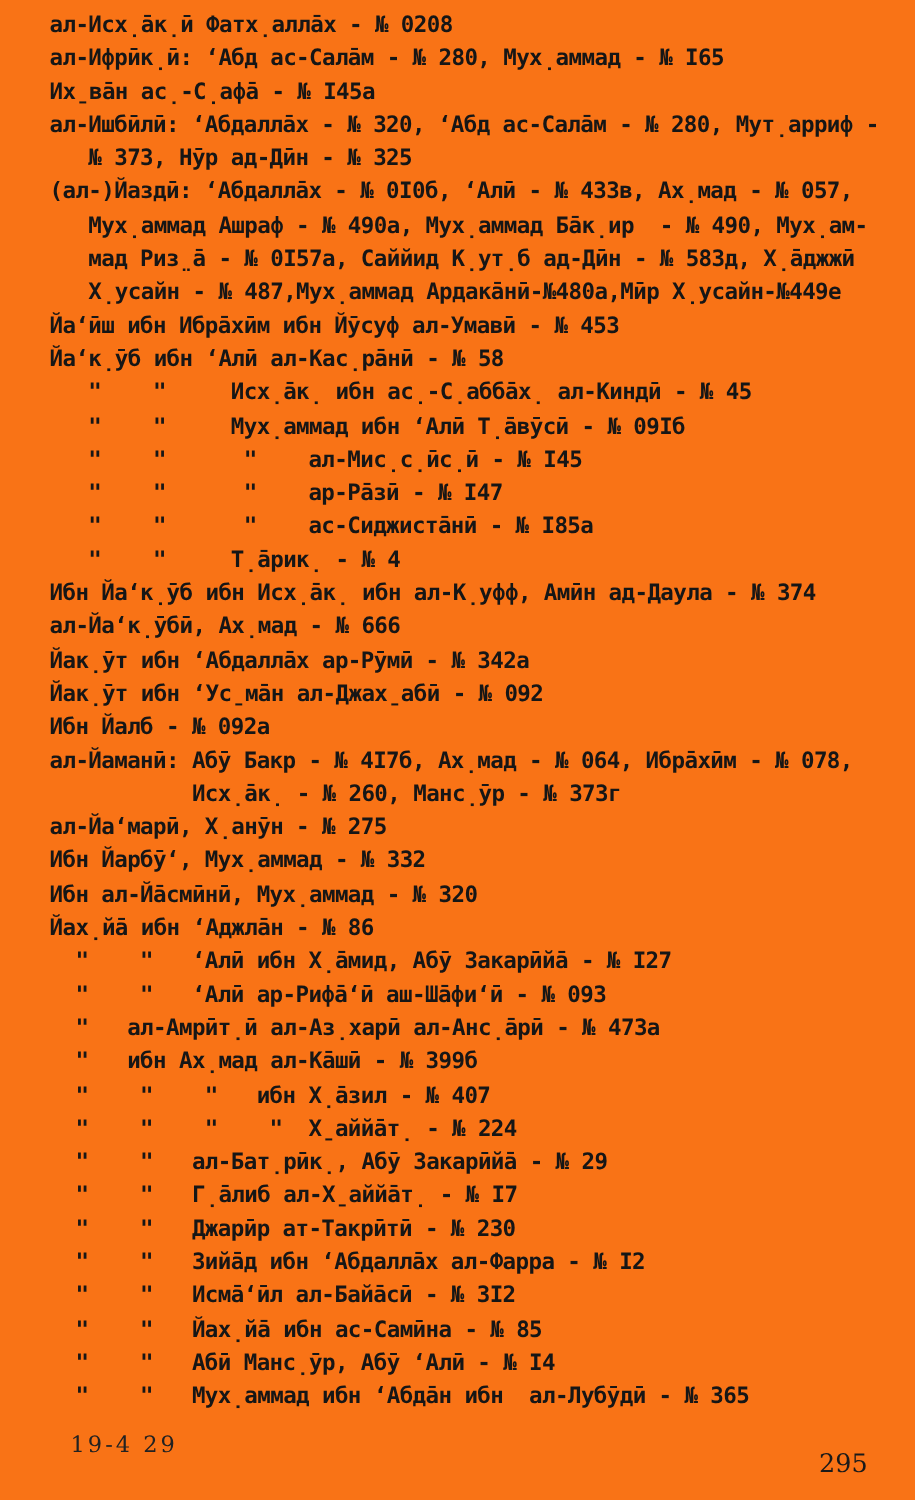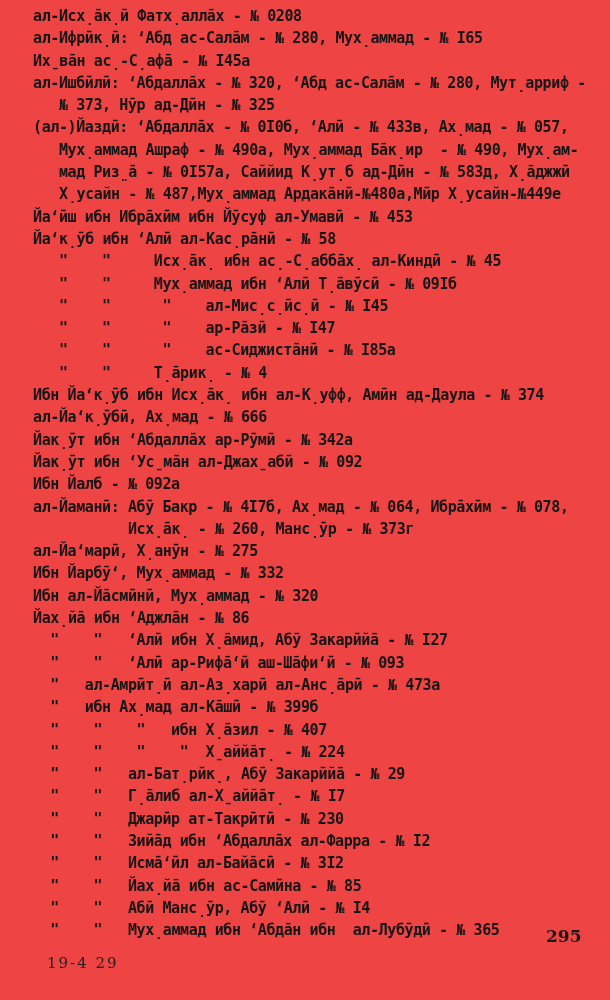--- a/index.html
+++ b/index.html
@@ -5,21 +5,21 @@
   html, body {
     margin: 0;
     padding: 0;
     background: #e8e8e6;
   }
   .page {
     position: relative;
     width: 610px;
     height: 1000px;
     margin: 0 auto;
-    background: #ef4444;
+    background: #f97316;
     overflow: hidden;
   }
   .text-block {
     position: absolute;
     top: 5px;
     left: 33px;
     right: 0;
     font-family: "DejaVu Sans Mono", "Liberation Mono", monospace;
     font-size: 15px;
     font-weight: bold;
@@ -37,24 +37,24 @@
     top: 954px;
     font-family: "DejaVu Serif", "Liberation Serif", serif;
     font-size: 15px;
     color: #222;
     letter-spacing: 2px;
     text-align: center;
   }
   .footer-page-number {
     position: absolute;
     left: 546px;
-    top: 926px;
+    top: 966px;
     font-family: "DejaVu Serif", "Liberation Serif", serif;
     font-size: 17px;
-    font-weight: bold;
+    font-weight: normal;
     color: #1a1a1a;
   }
 </style>
 </head>
 <body>
 
 <div class="page">
   <div class="text-block"><div class="line">ал-Исх̣а̄к̣ӣ Фатх̣алла̄х - № 0208</div><div class="line">ал-Ифрӣк̣ӣ: ‘Абд ас-Сала̄м - № 280, Мух̣аммад - № I65</div><div class="line">Их̱ва̄н ас̣-С̣афа̄ - № I45а</div><div class="line">ал-Ишбӣлӣ: ‘Абдалла̄х - № 320, ‘Абд ас-Сала̄м - № 280, Мут̣арриф -</div><div class="line">   № 373, Нӯр ад-Дӣн - № 325</div><div class="line">(ал-)Йаздӣ: ‘Абдалла̄х - № 0I0б, ‘Алӣ - № 433в, Ах̣мад - № 057,</div><div class="line">   Мух̣аммад Ашраф - № 490а, Мух̣аммад Ба̄к̣ир  - № 490, Мух̣ам-</div><div class="line">   мад Риз̤а̄ - № 0I57а, Саййид К̣ут̣б ад-Дӣн - № 583д, Х̣а̄джжӣ</div><div class="line">   Х̣усайн - № 487,Мух̣аммад Ардака̄нӣ-№480а,Мӣр Х̣усайн-№449е</div><div class="line">Йа‘ӣш ибн Ибра̄хӣм ибн Йӯсуф ал-Умавӣ - № 453</div><div class="line">Йа‘к̣ӯб ибн ‘Алӣ ал-Кас̣ра̄нӣ - № 58</div><div class="line">   "    "     Исх̣а̄к̣ ибн ас̣-С̣абба̄х̣ ал-Киндӣ - № 45</div><div class="line">   "    "     Мух̣аммад ибн ‘Алӣ Т̣а̄вӯсӣ - № 09Iб</div><div class="line">   "    "      "    ал-Мис̣с̣ӣс̣ӣ - № I45</div><div class="line">   "    "      "    ар-Ра̄зӣ - № I47</div><div class="line">   "    "      "    ас-Сиджиста̄нӣ - № I85а</div><div class="line">   "    "     Т̣а̄рик̣ - № 4</div><div class="line">Ибн Йа‘к̣ӯб ибн Исх̣а̄к̣ ибн ал-К̣уфф, Амӣн ад-Даула - № 374</div><div class="line">ал-Йа‘к̣ӯбӣ, Ах̣мад - № 666</div><div class="line">Йак̣ӯт ибн ‘Абдалла̄х ар-Рӯмӣ - № 342а</div><div class="line">Йак̣ӯт ибн ‘Ус̱ма̄н ал-Джах̱абӣ - № 092</div><div class="line">Ибн Йалб - № 092а</div><div class="line">ал-Йаманӣ: Абӯ Бакр - № 4I7б, Ах̣мад - № 064, Ибра̄хӣм - № 078,</div><div class="line">           Исх̣а̄к̣ - № 260, Манс̣ӯр - № 373г</div><div class="line">ал-Йа‘марӣ, Х̣анӯн - № 275</div><div class="line">Ибн Йарбӯ‘, Мух̣аммад - № 332</div><div class="line">Ибн ал-Йа̄смӣнӣ, Мух̣аммад - № 320</div><div class="line">Йах̣йа̄ ибн ‘Аджла̄н - № 86</div><div class="line">  "    "   ‘Алӣ ибн Х̣а̄мид, Абӯ Закарӣйа̄ - № I27</div><div class="line">  "    "   ‘Алӣ ар-Рифа̄‘ӣ аш-Ша̄фи‘ӣ - № 093</div><div class="line">  "   ал-Амрӣт̣ӣ ал-Аз̣харӣ ал-Анс̣а̄рӣ - № 473а</div><div class="line">  "   ибн Ах̣мад ал-Ка̄шӣ - № 399б</div><div class="line">  "    "    "   ибн Х̣а̄зил - № 407</div><div class="line">  "    "    "    "  Х̱аййа̄т̣ - № 224</div><div class="line">  "    "   ал-Бат̣рӣк̣, Абӯ Закарӣйа̄ - № 29</div><div class="line">  "    "   Г̣а̄либ ал-Х̱аййа̄т̣ - № I7</div><div class="line">  "    "   Джарӣр ат-Такрӣтӣ - № 230</div><div class="line">  "    "   Зийа̄д ибн ‘Абдалла̄х ал-Фарра - № I2</div><div class="line">  "    "   Исма̄‘ӣл ал-Байа̄сӣ - № 3I2</div><div class="line">  "    "   Йах̣йа̄ ибн ас-Самӣна - № 85</div><div class="line">  "    "   Абӣ Манс̣ӯр, Абӯ ‘Алӣ - № I4</div><div class="line">  "    "   Мух̣аммад ибн ‘Абда̄н ибн  ал-Лубӯдӣ - № 365</div></div>
   <div class="footer-print-code">19-4 29</div>
   <div class="footer-page-number">295</div>

